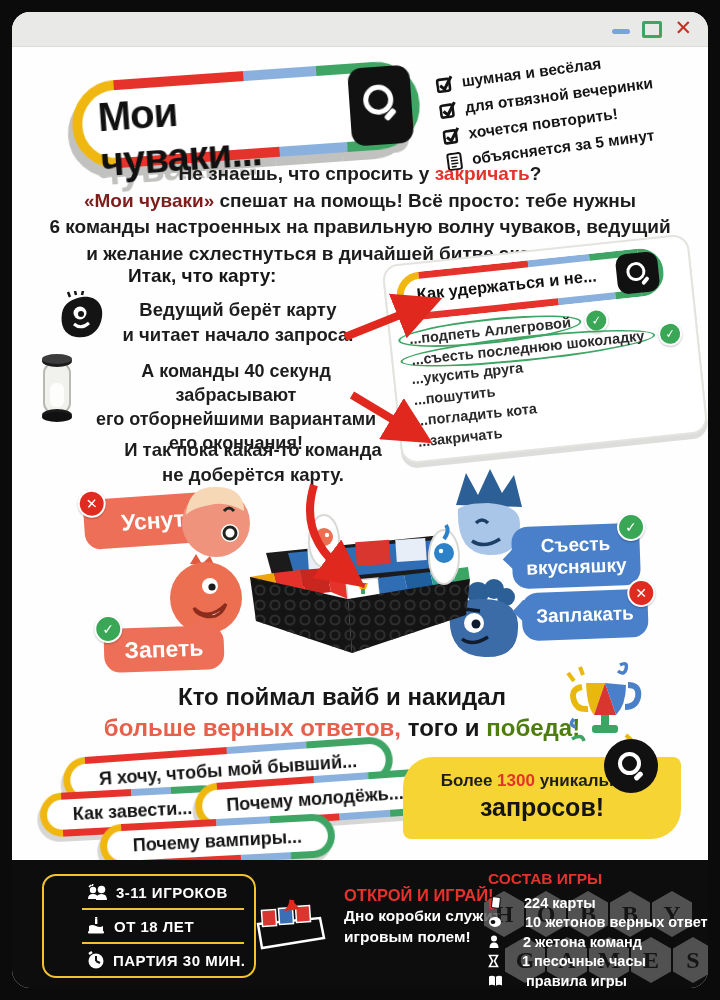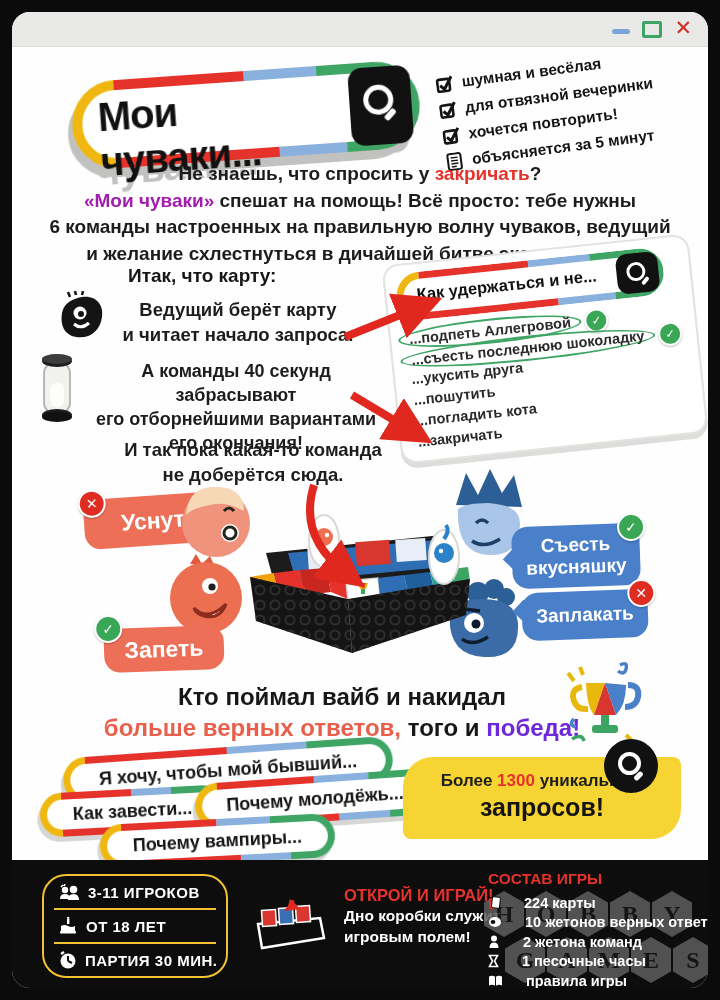--- a/index.html
+++ b/index.html
@@ -85,21 +85,21 @@
   
   #big-badge{left:391px;top:710px;width:278px;height:82px;background:#f6d433;
              border-radius:30px 8px 30px 8px;text-align:center;padding-top:14px;
              box-sizing:border-box;}
   #bb-l1{font-size:17px;font-weight:bold;color:#1d1d1d;}
   #bb-l2{font-size:25px;font-weight:bold;color:#141414;margin-top:2px;}
   #bb-search{left:592px;top:692px;width:54px;height:54px;background:#111;border-radius:50%;z-index:3;}
 
   
   #specs-box{position:absolute;left:30px;top:14px;width:182px;height:100px;
-             border:2.5px solid #f2c230;border-radius:24px;}
+             border:2.5px solid #f2c230;border-radius:14px;padding-left:28px;}
   .spec-row{display:flex;align-items:center;gap:8px;height:32px;padding-left:14px;
             color:#fff;font-weight:bold;font-size:15px;letter-spacing:.5px;}
   .spec-sep{height:2px;background:#f2c230;margin:0 10px;}
   #openplay-text{position:absolute;left:332px;top:26px;}
   #op-title{color:#e5322b;font-weight:bold;font-size:16.5px;}
   .op-line{color:#fff;font-size:15.5px;line-height:21px;font-weight:bold;}
   #contents{position:absolute;left:476px;top:10px;z-index:2;}
   #contents-heading{color:#e5322b;font-weight:bold;font-size:15.5px;margin-bottom:5px;}
   .content-row{display:flex;align-items:center;gap:23px;color:#fff;font-size:14.5px;
                height:19.5px;font-weight:bold;white-space:nowrap;}
@@ -165,21 +165,21 @@
         <svg class="chk-ic" viewBox="0 0 18 18">
             <rect x="2" y="1" width="13" height="16" rx="2" fill="#fff" stroke="#141414" stroke-width="2"></rect>
             <path d="M5 5 H12 M5 8 H12 M5 11 H12 M5 14 H10" stroke="#141414" stroke-width="1.4"></path>
           </svg>
         <span>объясняется за 5 минут</span>
       </div>
     </div>
 
     <div class="abs" id="intro">
       <div><span>Не знаешь, что спросить у </span><span style="color:#e5322b">закричать</span><span>?</span></div>
-      <div><span style="color:#a21caf">«Мои чуваки»</span><span> спешат на помощь! Всё просто: тебе нужны</span></div>
+      <div><span style="color:#7f1d1d">«Мои чуваки»</span><span> спешат на помощь! Всё просто: тебе нужны</span></div>
       <div>6 команды настроенных на правильную волну чуваков, ведущий</div>
       <div>и желание схлестнуться в дичайшей битве экстрасенсов!</div>
     </div>
 
     <div class="abs" id="steps-heading">Итак, что карту:</div>
 
     <svg class="abs" style="left:44px;top:244px" width="52" height="52" viewBox="0 0 52 52">
       <path d="M26 6 C40 4 48 14 46 26 C44 40 34 48 20 46 C8 44 4 34 6 22 C8 12 16 8 26 6 Z" fill="#141414"></path>
       <path d="M14 6 L12 1 M20 4 L19 0 M26 4 L27 0" stroke="#141414" stroke-width="2.5"></path>
       <circle cx="24" cy="22" r="6.5" fill="#fff"></circle>
@@ -200,21 +200,21 @@
         <ellipse cx="17" cy="64" rx="15" ry="5" fill="#111"></ellipse>
     </svg>
     <div class="abs" id="step2-text">
       <div>А команды 40 секунд забрасывают</div>
       <div>его отборнейшими вариантами</div>
       <div>его окончания!</div>
     </div>
 
     <div class="abs" id="until-text">
       <div>И так пока какая-то команда</div>
-      <div>не доберётся сюда.</div>
+      <div>не доберётся карту.</div>
     </div>
 
     <div class="abs" id="search-card">
       <div id="sc-pill">
         <svg class="pillsvg" viewBox="0 0 268 48">
             <rect x="3.5" y="3.5" width="261" height="41" rx="20.5" fill="#fff"></rect>
             <path d="M 24 3.5 A 20.5 20.5 0 0 0 24 44.5" stroke="#efb70f" stroke-width="7" fill="none"></path>
             <path d="M 24 3.5 L 134 3.5" stroke="#e5322b" stroke-width="7" fill="none"></path>
             <path d="M 134 3.5 L 195.6 3.5" stroke="#8ab0dd" stroke-width="7" fill="none"></path>
             <path d="M 195.6 3.5 L 244 3.5" stroke="#3fa564" stroke-width="7" fill="none"></path>
@@ -341,21 +341,21 @@
     <div class="bubble" style="left:510px;top:544px;width:126px;height:48px;background:#4a7fc9;
          font-size:19px;transform:rotate(-2deg);--bc:#4a7fc9;">
       <span>Заплакать</span>
       <span class="tail" style="background:#4a7fc9;left:-6px;top:10px;"></span>
       <span class="vbadge v-no corner-badge" style="right:-8px;top:-10px;"></span>
     </div>
 
     <div class="abs" id="victory">
       <div>Кто поймал вайб и накидал</div>
       <div>
-        <span style="color:#e8604c">больше верных ответов,</span><span> того и </span><span style="color:#6d28d9">победа!</span>
+        <span style="color:#e8604c">больше верных ответов,</span><span> того и </span><span style="color:#4d7c0f">победа!</span>
       </div>
     </div>
     <svg class="abs" style="left:548px;top:612px" width="90" height="92" viewBox="0 0 90 92">
       <path d="M22 28 q-12 2 -8 14 q3 9 14 8" fill="none" stroke="#e8b90c" stroke-width="6"></path>
       <path d="M68 26 q12 0 10 12 q-2 10 -13 10" fill="none" stroke="#4a7fc9" stroke-width="6"></path>
       <path d="M26 24 L45 24 L34 56 Q27 48 26 24 Z" fill="#e8b90c"></path>
       <path d="M45 24 L34 56 L56 56 Z" fill="#d8362e"></path>
       <path d="M45 24 L66 26 Q66 46 56 56 L45 24 Z" fill="#4a7fc9"></path>
       <rect x="41" y="56" width="8" height="10" fill="#3da564"></rect>
       <rect x="32" y="66" width="26" height="8" rx="3" fill="#3da564"></rect>

